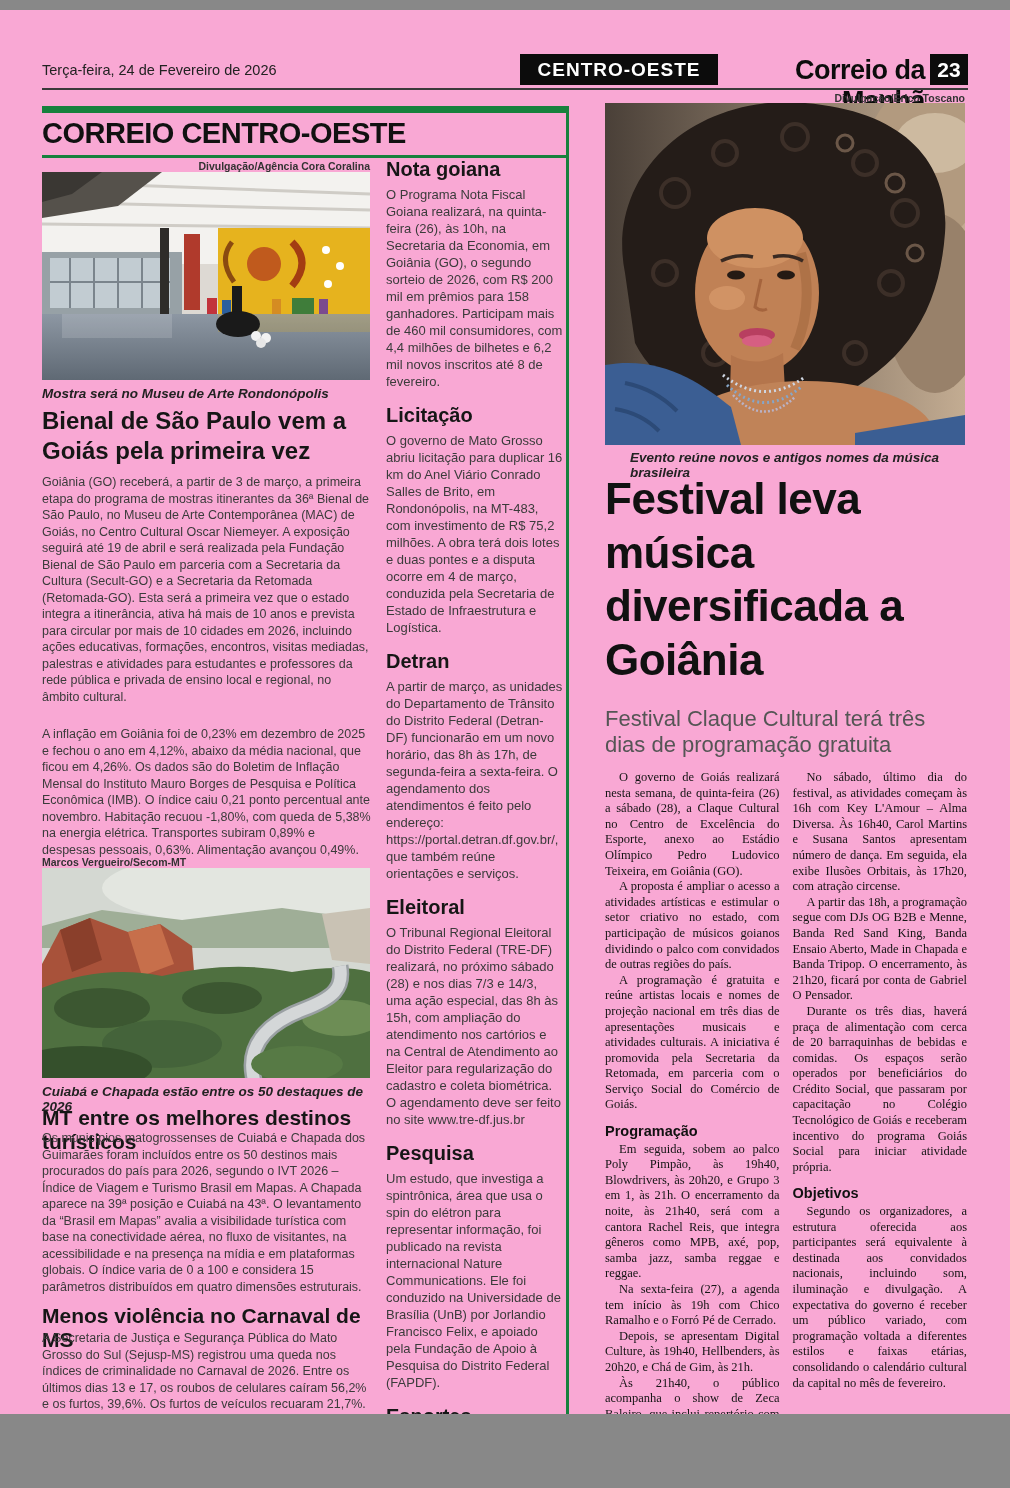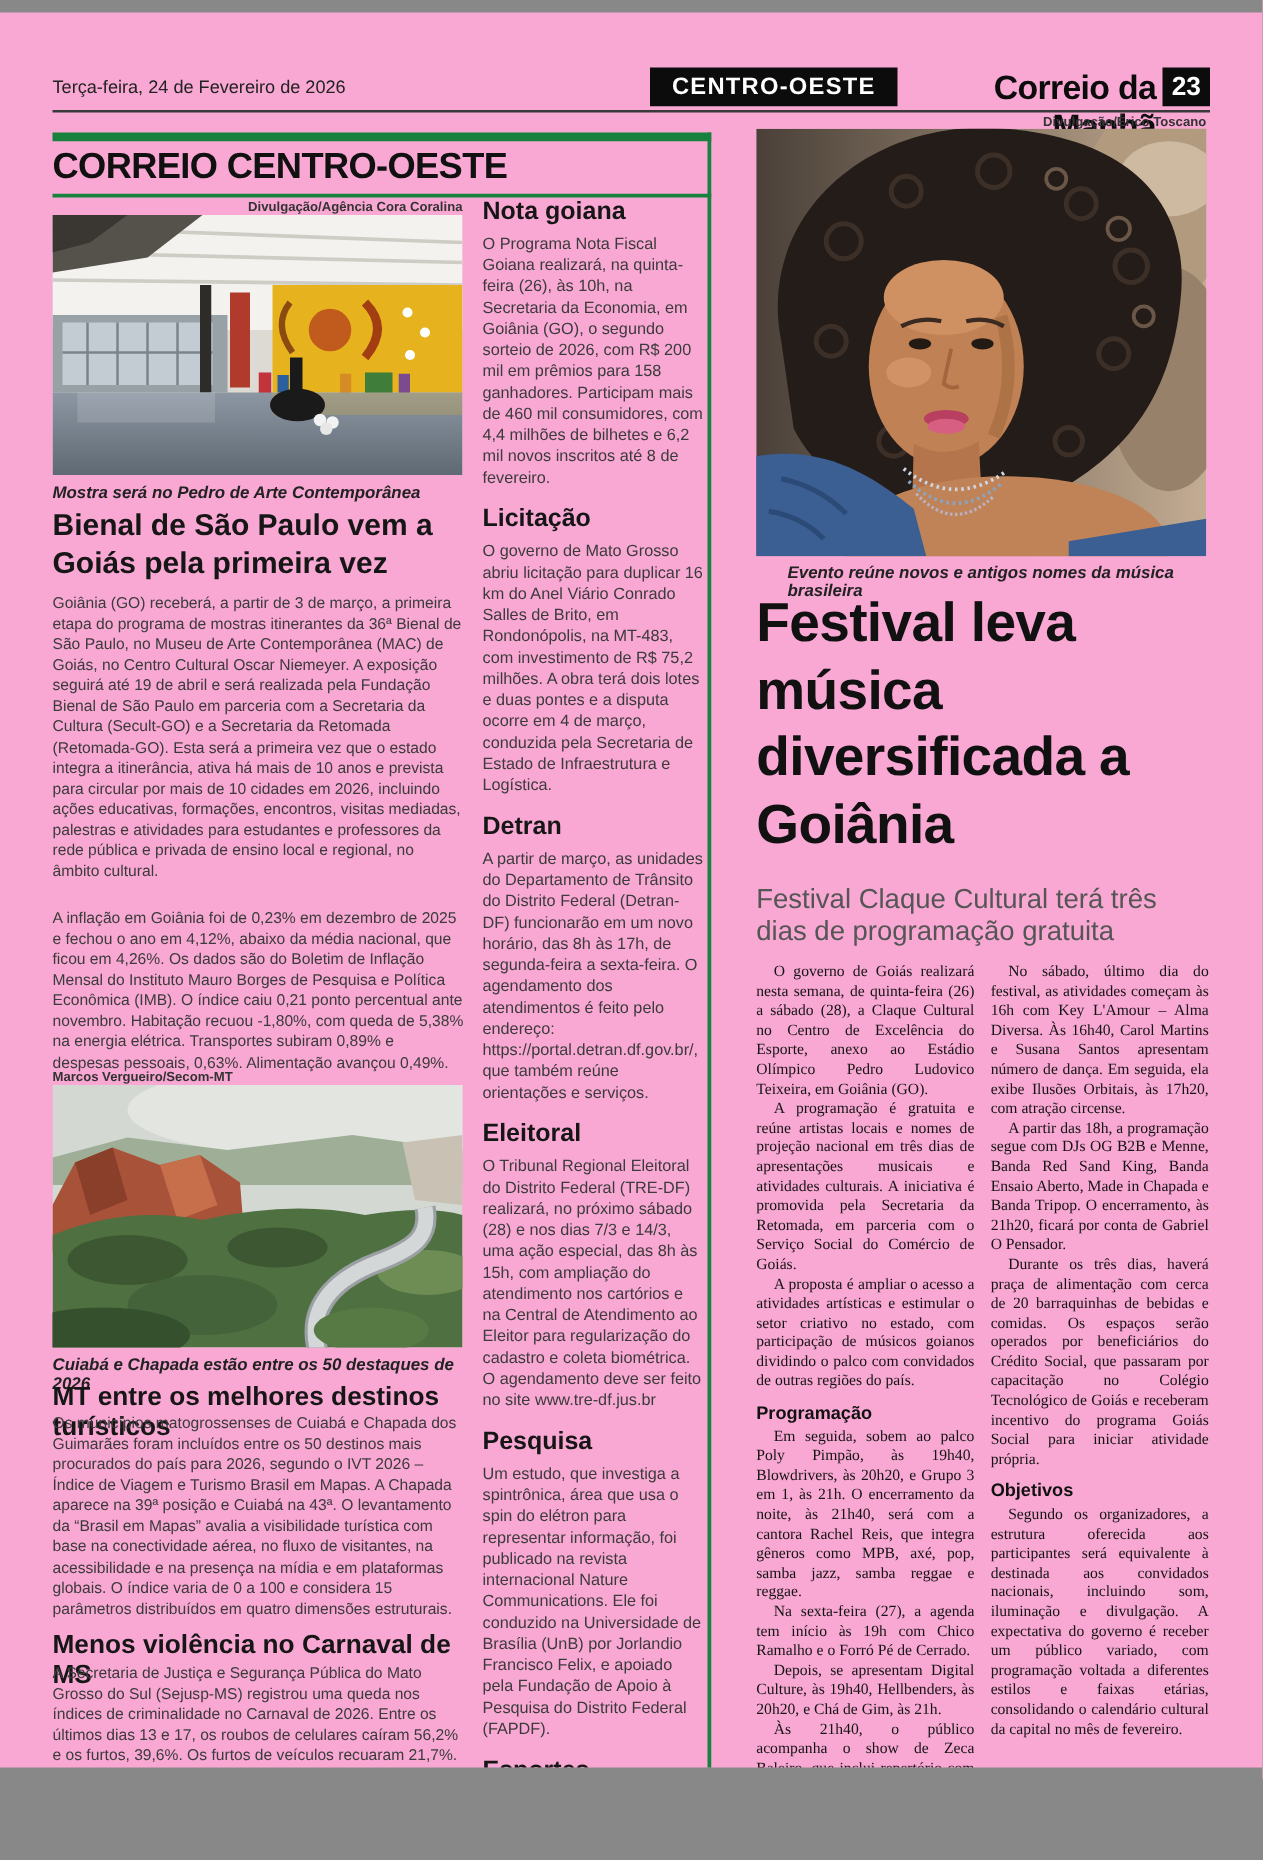--- a/index.html
+++ b/index.html
@@ -120,21 +120,21 @@
     <rect y="142" width="328" height="66" fill="url(#floor)"></rect>
     <rect x="176" y="142" width="152" height="18" fill="#e6b31e" opacity="0.22"></rect>
     <rect x="20" y="142" width="110" height="24" fill="#ffffff" opacity="0.14"></rect>
     <rect x="190" y="114" width="10" height="38" fill="#1a1a1a"></rect>
     <ellipse cx="196" cy="152" rx="22" ry="13" fill="#1a1a1a"></ellipse>
     <circle cx="214" cy="164" r="5" fill="#f2f2f2"></circle>
       <circle cx="224" cy="166" r="5" fill="#f2f2f2"></circle>
       <circle cx="219" cy="171" r="5" fill="#e7e7e7"></circle>
   </svg>
 
-  <div class="caption caption-museum">Mostra será no Pedro de Arte Contemporânea</div>
+  <div class="caption caption-museum">Mostra será no Museu de Arte Rondonópolis</div>
 
   <h2 class="art-headline h-bienal">Bienal de São Paulo vem a Goiás pela primeira vez</h2>
   <p class="art-body b-bienal">Goiânia (GO) receberá, a partir de 3 de março, a primeira etapa do programa de mostras itinerantes da 36ª Bienal de São Paulo, no Museu de Arte Contemporânea (MAC) de Goiás, no Centro Cultural Oscar Niemeyer. A exposição seguirá até 19 de abril e será realizada pela Fundação Bienal de São Paulo em parceria com a Secretaria da Cultura (Secult-GO) e a Secretaria da Retomada (Retomada-GO). Esta será a primeira vez que o estado integra a itinerância, ativa há mais de 10 anos e prevista para circular por mais de 10 cidades em 2026, incluindo ações educativas, formações, encontros, visitas mediadas, palestras e atividades para estudantes e professores da rede pública e privada de ensino local e regional, no âmbito cultural.</p>
 
   <p class="art-body b-inflacao">A inflação em Goiânia foi de 0,23% em dezembro de 2025 e fechou o ano em 4,12%, abaixo da média nacional, que ficou em 4,26%. Os dados são do Boletim de Inflação Mensal do Instituto Mauro Borges de Pesquisa e Política Econômica (IMB). O índice caiu 0,21 ponto percentual ante novembro. Habitação recuou -1,80%, com queda de 5,38% na energia elétrica. Transportes subiram 0,89% e despesas pessoais, 0,63%. Alimentação avançou 0,49%.</p>
 
   <div class="credit credit-canyon">Marcos Vergueiro/Secom-MT</div>
 
   <svg class="photo photo-canyon" viewBox="0 0 328 210" preserveAspectRatio="none">
     <rect width="328" height="210" fill="#d4d8d2"></rect>
@@ -227,22 +227,22 @@
     <path d="M128,292 Q158,324 190,294" stroke="#b9b2c6" stroke-width="2.5" fill="none" stroke-dasharray="2,2"></path>
   </svg>
 
   <div class="caption caption-feature">Evento reúne novos e antigos nomes da música brasileira</div>
 
   <h1 class="feature-headline">Festival leva música diversificada a Goiânia</h1>
   <div class="feature-deck">Festival Claque Cultural terá três dias de programação gratuita</div>
 
   <div class="feature-body" lang="pt">
       <p class="art-p">O governo de Goiás realizará nesta semana, de quinta-feira (26) a sábado (28), a Claque Cultural no Centro de Excelência do Esporte, anexo ao Estádio Olímpico Pedro Ludovico Teixeira, em Goiânia (GO).</p>
+      <p class="art-p">A proposta é ampliar o acesso a atividades artísticas e estimular o setor criativo no estado, com participação de músicos goianos dividindo o palco com convidados de outras regiões do país.</p>
       <p class="art-p">A programação é gratuita e reúne artistas locais e nomes de projeção nacional em três dias de apresentações musicais e atividades culturais. A iniciativa é promovida pela Secretaria da Retomada, em parceria com o Serviço Social do Comércio de Goiás.</p>
-      <p class="art-p">A proposta é ampliar o acesso a atividades artísticas e estimular o setor criativo no estado, com participação de músicos goianos dividindo o palco com convidados de outras regiões do país.</p>
       <h3 class="art-h">Programação</h3>
       <p class="art-p">Em seguida, sobem ao palco Poly Pimpão, às 19h40, Blowdrivers, às 20h20, e Grupo 3 em 1, às 21h. O encerramento da noite, às 21h40, será com a cantora Rachel Reis, que integra gêneros como MPB, axé, pop, samba jazz, samba reggae e reggae.</p>
       <p class="art-p">Na sexta-feira (27), a agenda tem início às 19h com Chico Ramalho e o Forró Pé de Cerrado.</p>
       <p class="art-p">Depois, se apresentam Digital Culture, às 19h40, Hellbenders, às 20h20, e Chá de Gim, às 21h.</p>
       <p class="art-p">Às 21h40, o público acompanha o show de Zeca Baleiro, que inclui repertório com influências da música popular brasileira, do rock e de ritmos nordestinos.</p>
       <p class="art-p">No sábado, último dia do festival, as atividades começam às 16h com Key L'Amour – Alma Diversa. Às 16h40, Carol Martins e Susana Santos apresentam número de dança. Em seguida, ela exibe Ilusões Orbitais, às 17h20, com atração circense.</p>
       <p class="art-p">A partir das 18h, a programação segue com DJs OG B2B e Menne, Banda Red Sand King, Banda Ensaio Aberto, Made in Chapada e Banda Tripop. O encerramento, às 21h20, ficará por conta de Gabriel O Pensador.</p>
       <p class="art-p">Durante os três dias, haverá praça de alimentação com cerca de 20 barraquinhas de bebidas e comidas. Os espaços serão operados por beneficiários do Crédito Social, que passaram por capacitação no Colégio Tecnológico de Goiás e receberam incentivo do programa Goiás Social para iniciar atividade própria.</p>
       <h3 class="art-h">Objetivos</h3>
       <p class="art-p">Segundo os organizadores, a estrutura oferecida aos participantes será equivalente à destinada aos convidados nacionais, incluindo som, iluminação e divulgação. A expectativa do governo é receber um público variado, com programação voltada a diferentes estilos e faixas etárias, consolidando o calendário cultural da capital no mês de fevereiro.</p>

